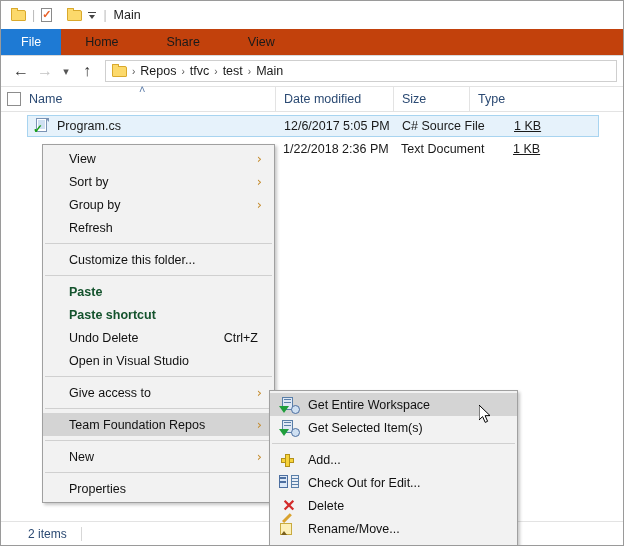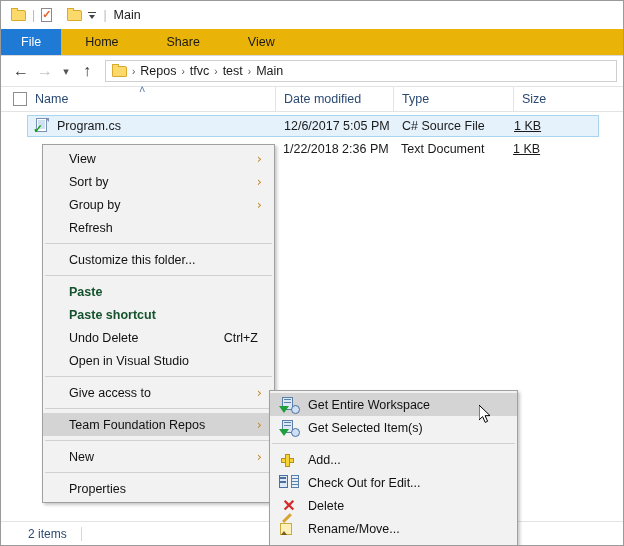--- a/index.html
+++ b/index.html
@@ -87,21 +87,21 @@
     border-top:4px solid #444;
   }
   .title-text{
     margin-left:2px;
     font-size:12.5px;color:#1a1a1a;
   }
 
   
   .ribbon {
     height: 26px;
-    background:#eab308;
+    background:#c2410c;
     display:flex;
     align-items:stretch;
     border-bottom:1px solid #d9d9d9;
   }
   .tab{
     display:flex;align-items:center;justify-content:center;
     padding:0 24px;
     font-size:12.5px;
     color:#1a1a1a;
     cursor:default;
@@ -382,33 +382,33 @@
       <span class="crumb-sep">›</span>
       <span class="crumb">tfvc</span>
       <span class="crumb-sep">›</span>
       <span class="crumb">test</span>
       <span class="crumb-sep">›</span>
       <span class="crumb">Main</span>
     </div>
   </div>
 
   <div class="colhead">
-    <div class="ch ch-name" style="padding-left:6px;">
+    <div class="ch ch-name" style="padding-left:0;">
       <span class="selall"></span>
       <span>Name</span>
       <span class="sortcaret">˄</span>
     </div>
     <div class="ch ch-date">
       <span>Date modified</span>
     </div>
+    <div class="ch ch-size" style="justify-content:flex-start;padding-left:8px;">
+      <span>Size</span>
+    </div>
     <div class="ch ch-type">
       <span>Type</span>
-    </div>
-    <div class="ch ch-size" style="justify-content:flex-start;padding-left:8px;">
-      <span>Size</span>
     </div>
   </div>
 
   <div class="filelist">
 
     <div class="row selected" style="margin-top:3px;">
       <div class="cell-name">
         <span class="cs-ico">
           <span class="page"></span>
             <span class="blue"></span>

